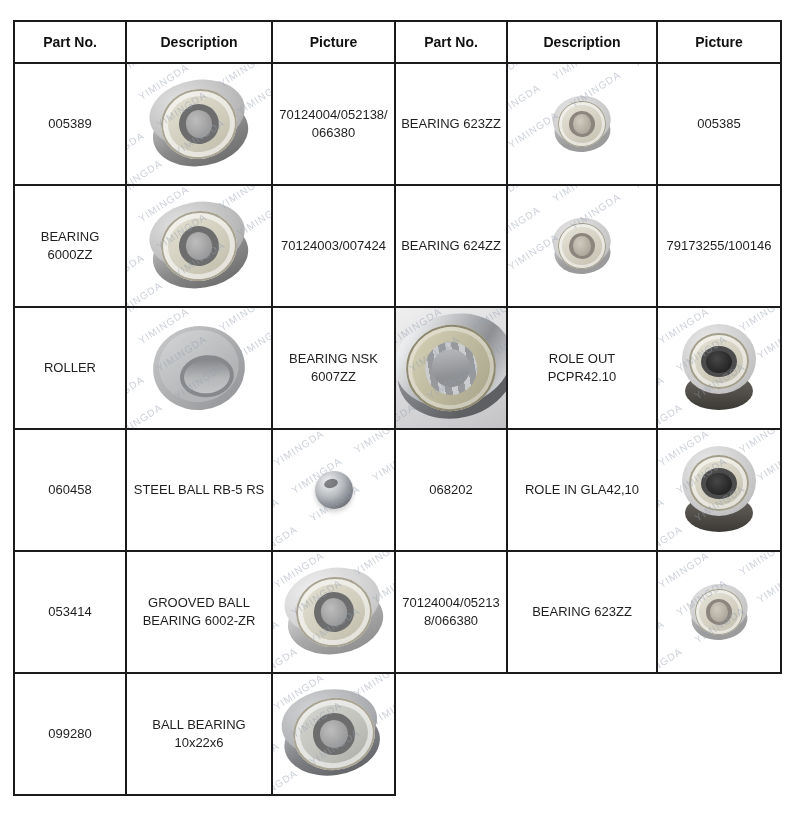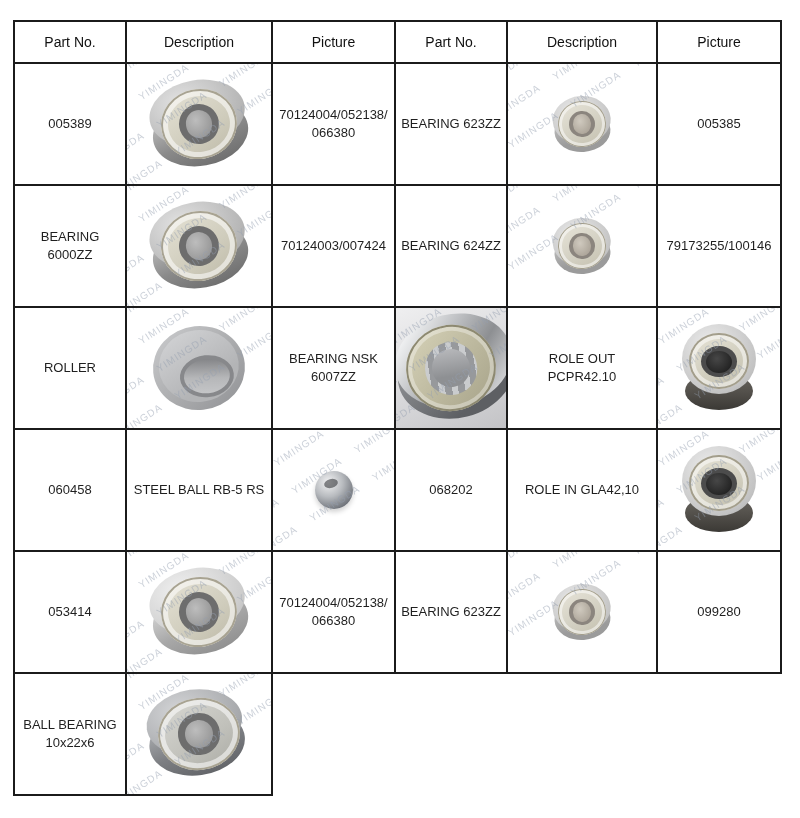--- a/index.html
+++ b/index.html
@@ -12,21 +12,21 @@
     grid-template-columns:112px 146px 123px 112px 150px 124px;
     grid-template-rows:42px repeat(6, 122px);
     border-left:2px solid #1b1b1b; border-top:2px solid #1b1b1b;
     background:#fff;
   }
   .cell {
     border-right:2px solid #1b1b1b; border-bottom:2px solid #1b1b1b;
     display:flex; align-items:center; justify-content:center;
     text-align:center; color:#1f1f1f; position:relative; overflow:hidden;
   }
-  .hdr { font-weight:normal; font-size:14px; color:#111; }
+  .hdr { font-weight:bold; font-size:14px; color:#111; }
   .pn  { font-size:13px; padding:2px 4px; overflow-wrap:anywhere; line-height:1.35; }
   .desc{ font-size:13px; padding:2px 5px; line-height:1.35; }
 
   
   .pic { padding:0; }
   .pic::before {
     content: attr(data-wm) "        " attr(data-wm) "        " attr(data-wm) "        " attr(data-wm) "        " attr(data-wm) "        " attr(data-wm) "        " attr(data-wm) "        " attr(data-wm) "        " attr(data-wm) "        " attr(data-wm) "        " attr(data-wm) "        " attr(data-wm);
     position:absolute; left:-45%; top:-35%; width:190%; height:190%;
     transform:rotate(-33deg);
     color:rgba(148,158,175,0.48);
@@ -221,20 +221,21 @@
     <div class="cell pic" data-wm="YIMINGDA">
       <div class="bearing b-role">
         <i class="under"></i>
         <i class="face"></i>
         <i class="shield"></i>
         <i class="bore"></i>
         <i class="hole"></i>
       </div>
     </div>
     <div class="cell pn">053414</div>
+    <div class="cell desc">GROOVED BALL BEARING 6002-ZR</div>
     <div class="cell pic" data-wm="YIMINGDA">
       <div class="bearing b-tilt t-light">
         <i class="side"></i>
         <i class="face"></i>
         <i class="shield"></i>
         <i class="bore"></i>
         <i class="hole"></i>
       </div>
     </div>
 

